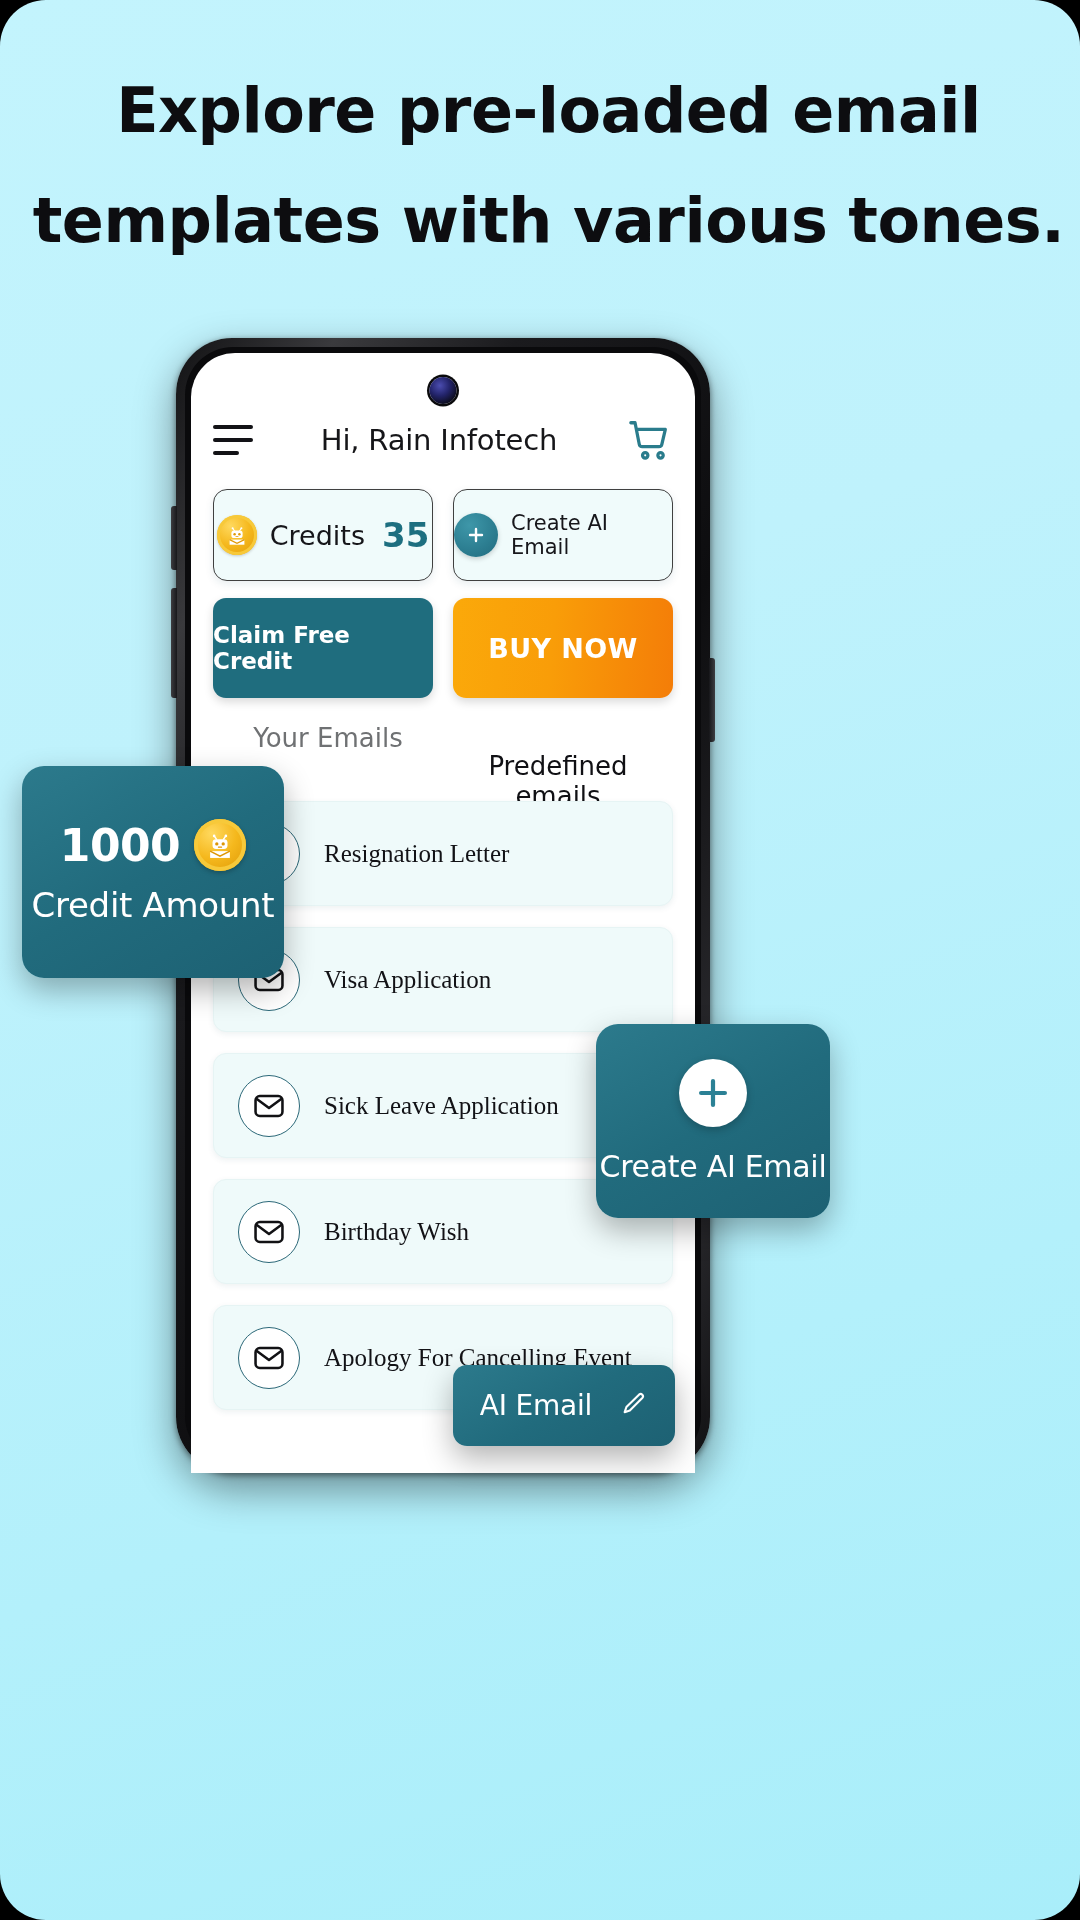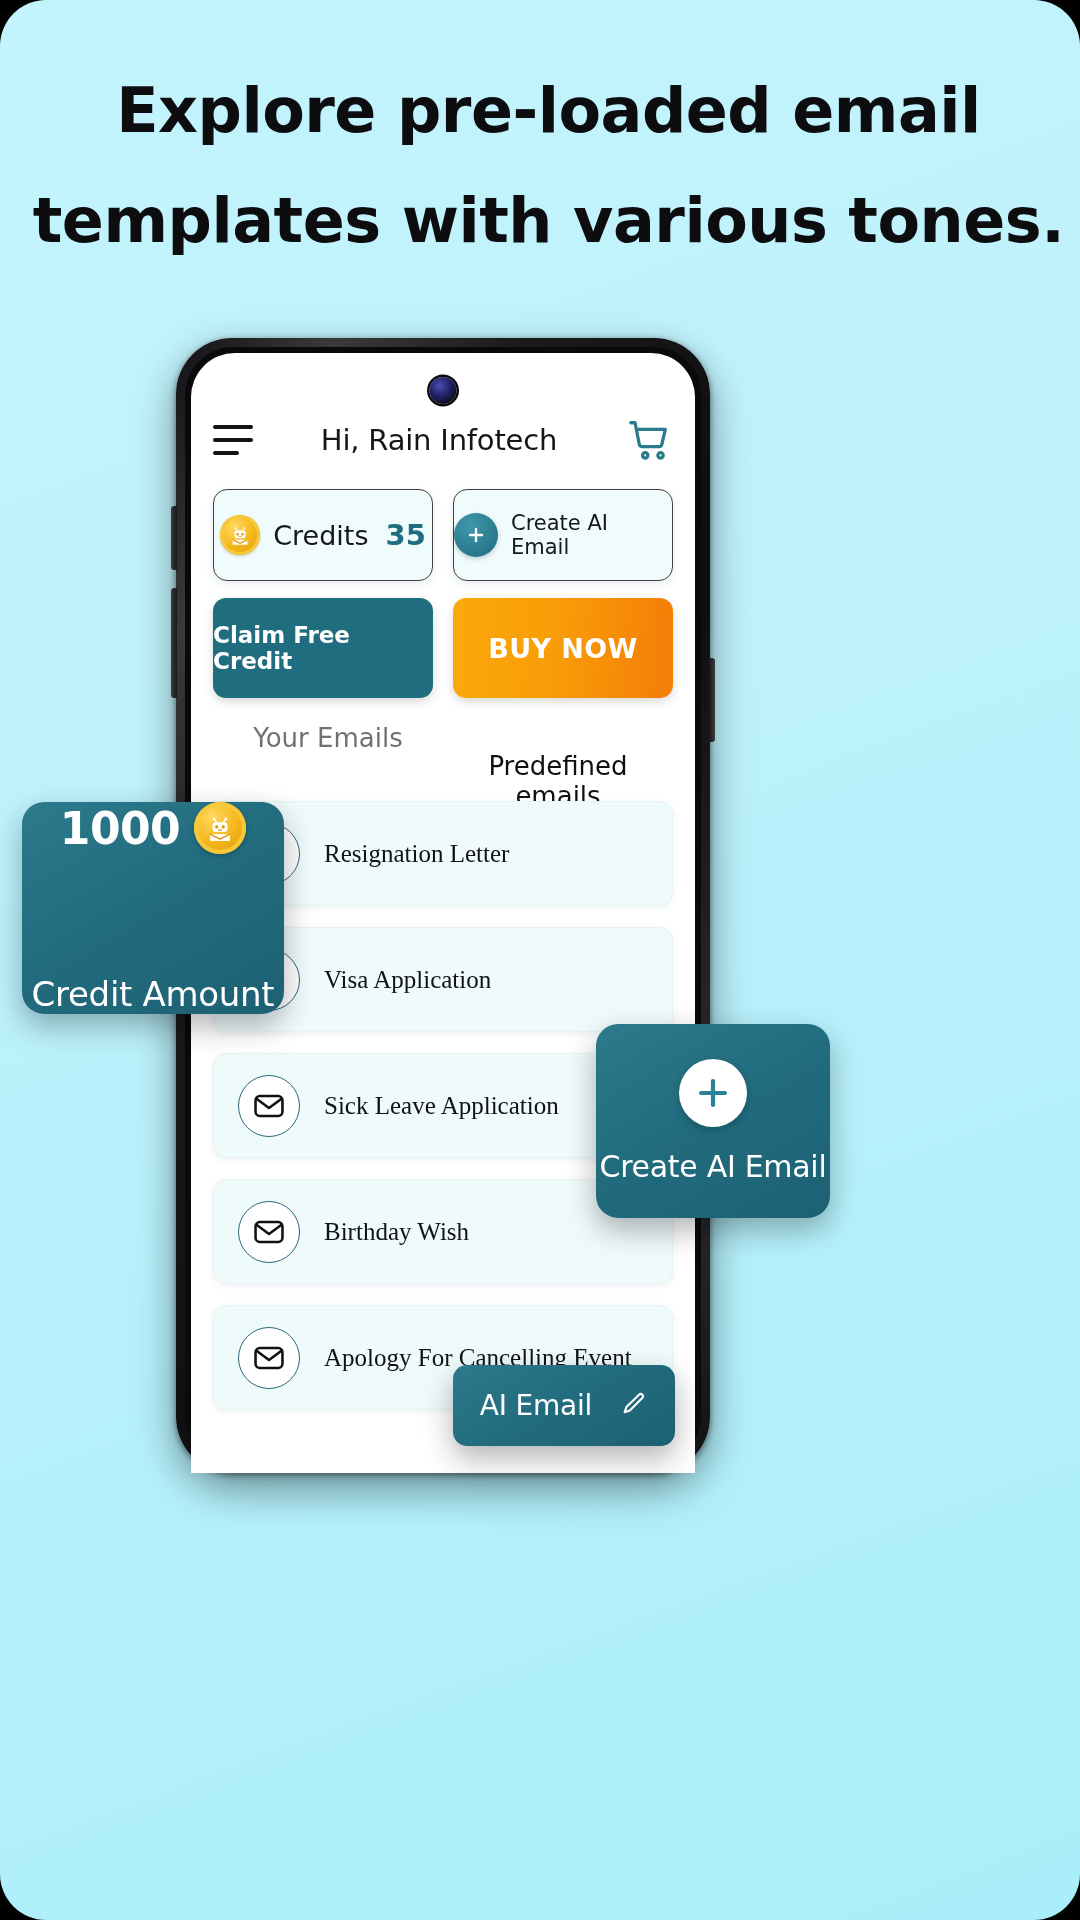--- a/index.html
+++ b/index.html
@@ -120,21 +120,21 @@
     box-shadow:inset 0 0 0 3px #f7c93a, 0 1px 3px rgba(0,0,0,.2);
     display:flex; align-items:center; justify-content:center;
   }
   .coin svg { width:24px; height:24px; }
   #credits-label {
     font-family:"DejaVu Sans", sans-serif;
     font-size:27px; color:#16161a; font-weight:400;
   }
   #credits-value {
     font-family:"DejaVu Sans", sans-serif;
-    font-size:29px; color:#1d6f80; font-weight:700; margin-left:4px;text-align:center;
+    font-size:34px; color:#1d6f80; font-weight:700; margin-left:4px;text-align:center;
   }
   .plus-circle {
     width:44px; height:44px; border-radius:50%; flex:none;
     background:radial-gradient(circle at 35% 28%, #3e97a9 0%, #2d7f92 55%, #216b7e 100%);
     display:flex; align-items:center; justify-content:center;
     box-shadow:0 2px 5px rgba(0,0,0,.18);
   }
   .plus-circle svg { width:24px; height:24px; }
   #create-ai-label {
     font-family:"DejaVu Sans", sans-serif;
@@ -206,22 +206,22 @@
     position:absolute;
     background:linear-gradient(150deg,#2c7a8c 0%,#216b7d 50%,#1d6173 100%);
     border-radius:22px;
     box-shadow:0 12px 30px rgba(0,0,0,.30);
     color:#ffffff;
     font-family:"DejaVu Sans", sans-serif;
     z-index:30;
   }
 
   #callout-credit {
-    left:22px; top:802px; width:262px; height:212px;
-    display:flex; flex-direction:column; align-items:center; justify-content:space-between; gap:14px;
+    left:22px; top:766px; width:262px; height:212px;
+    display:flex; flex-direction:column; align-items:center; justify-content:center; gap:14px;
   }
   #callout-credit .top-line {
     display:flex; align-items:center; gap:14px;
   }
   #callout-credit-amount { font-size:44px; font-weight:700; letter-spacing:-0.5px; }
   #callout-credit .big-coin {
     width:52px; height:52px; border-radius:50%;
     background:radial-gradient(circle at 34% 28%, #ffd95e 0%, #f5b81d 48%, #dd9604 100%);
     box-shadow:inset 0 0 0 4px #f7c93a, 0 2px 5px rgba(0,0,0,.25);
     display:flex; align-items:center; justify-content:center;

